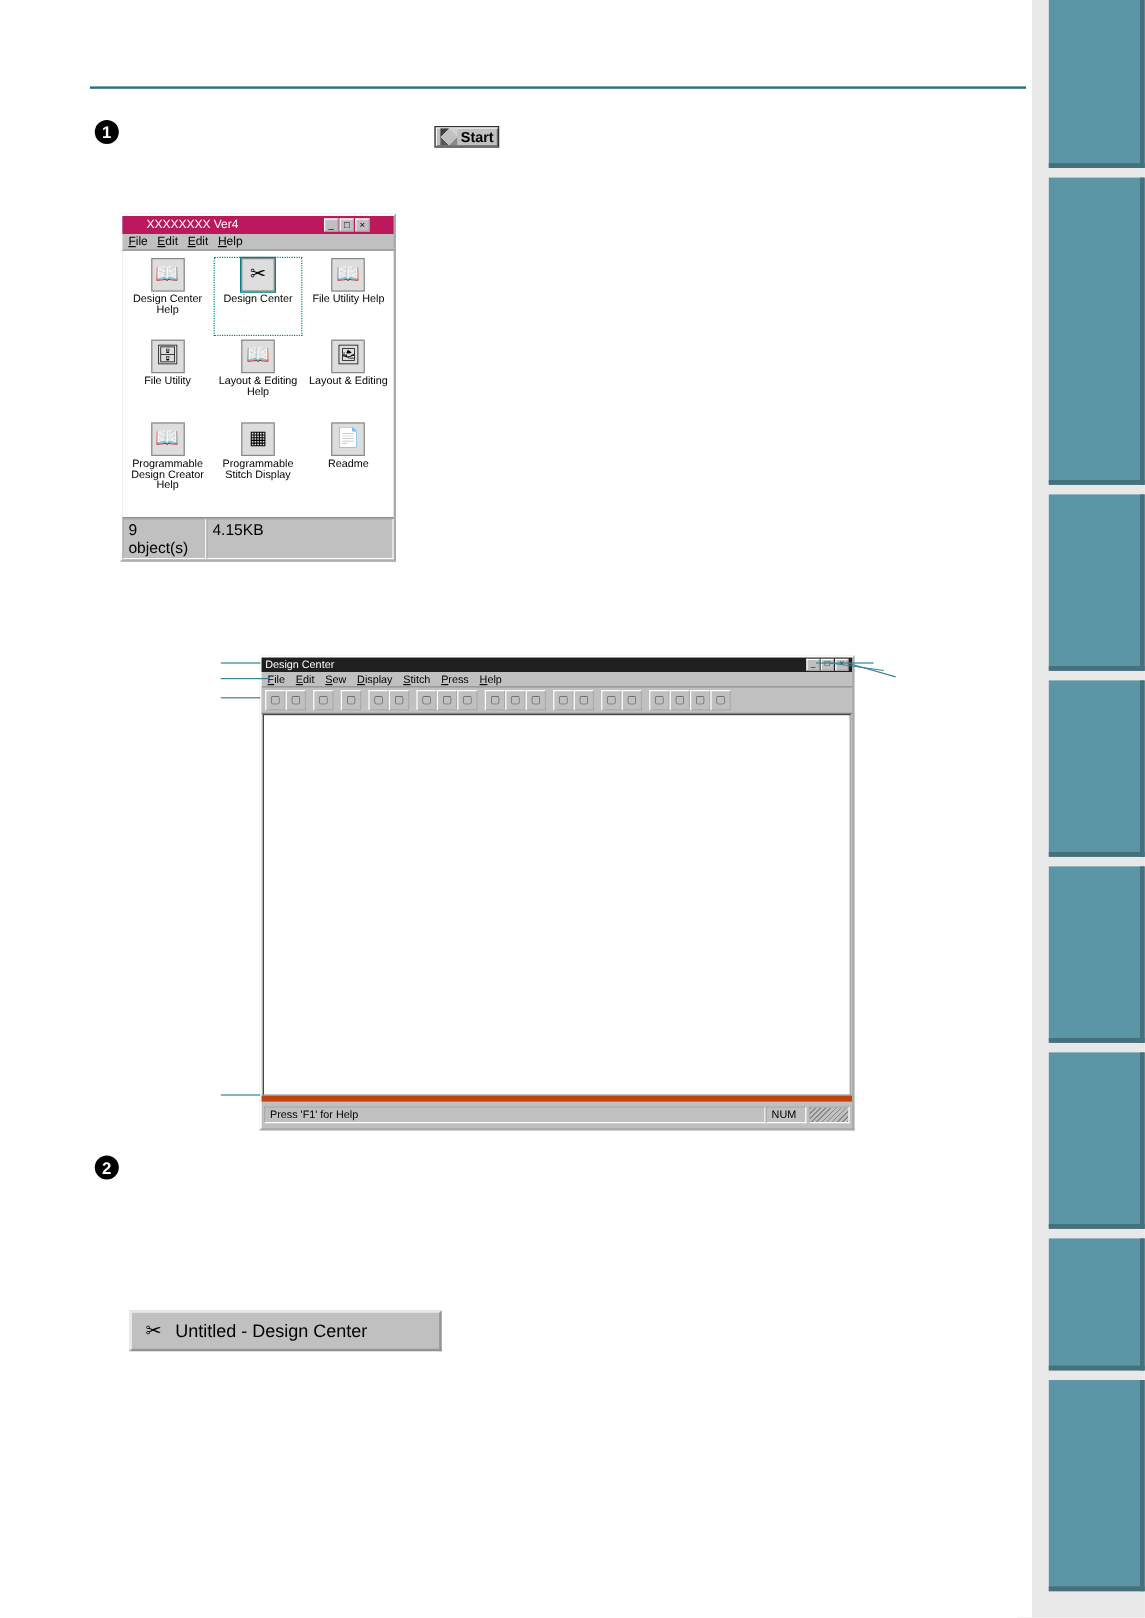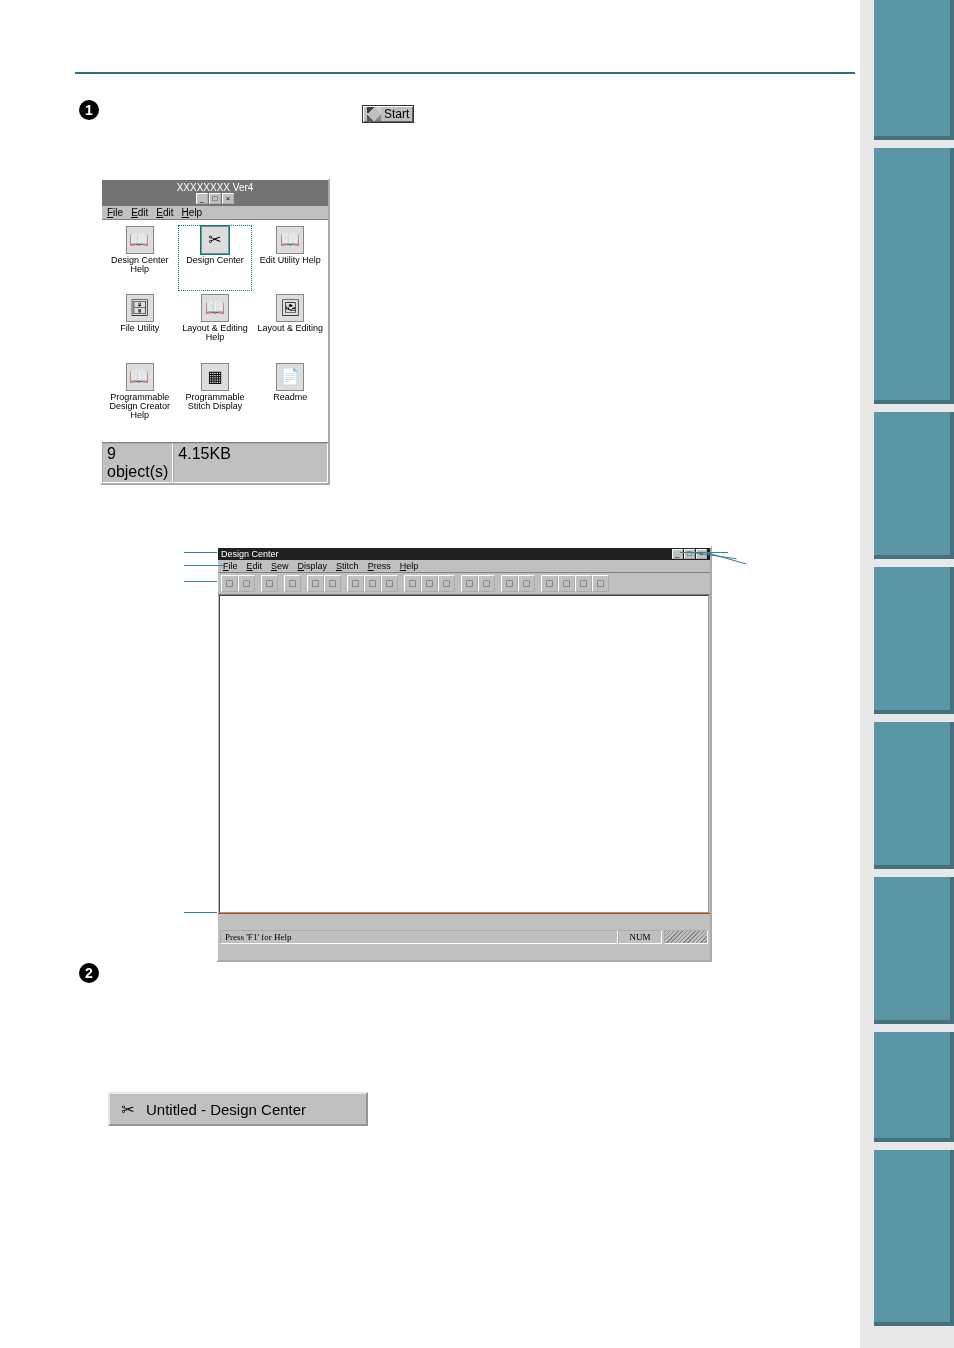--- a/index.html
+++ b/index.html
@@ -87,39 +87,38 @@
     width: 14px; height: 14px;
     background:
       linear-gradient(45deg,#d33 25%,transparent 25%),
       linear-gradient(-45deg,#3a3 25%,transparent 25%),
       linear-gradient(135deg,#33d 25%,transparent 25%),
       linear-gradient(-135deg,#dd3 25%,transparent 25%);
     background-position: 0 0;
     background-size: 14px 14px;
     filter: grayscale(1);
   }
-  .start-btn span { font-weight: normal; }
+  .start-btn span { font-weight: bold; }
 
   
   .explorer {
     position: absolute;
     left: 100px; top: 178px;
     width: 230px;
     background: #c0c0c0;
     border: 2px outset #fff;
     font-size: 10px;
   }
   .titlebar {
-    background: #737373;
+    background: #be185d;
     color: #fff;
-    padding: 2px 4px;
+    padding: 2px 20px;
     display: flex;
     justify-content: space-between;
     align-items: center;
-    flex-direction: column;
   }
   .titlebar .caps {
     display: flex; gap: 1px;
   }
   .titlebar .cap {
     width: 12px; height: 11px;
     background: #c0c0c0;
     border: 1px outset #fff;
     font-size: 8px;
     line-height: 9px;
@@ -160,21 +159,21 @@
     font-size:16px;
   }
   .icon-cell.highlighted {
     outline: 1px dotted #008080;
   }
   .icon-cell.highlighted .glyph { outline: 1px solid #008080; }
 
   .statusbar {
     display: flex;
     border-top: 1px solid #808080;
-    font-size: 16px;
+    font-size: 13px;
   }
   .statusbar .cell {
     border: 1px inset #fff;
     padding: 1px 4px;
     flex: 1;
   }
   .statusbar .cell:first-child { flex: 0 0 70px; }
 
   
   .dc-window {
@@ -219,32 +218,31 @@
     font-size:9px; line-height:15px; text-align:center; color:#555;
   }
   .dc-canvas {
     background:#fff;
     height: 318px;
     border: 1px inset #999;
     margin: 0 1px;
   }
   .dc-statusbar {
     display:flex; justify-content:space-between;
-    border-top:1px solid #c2410c;
-    padding: 16px 2px;
-    font-family: Liberation Serif, serif;
+    border-top:5px solid #c2410c;
+    padding: 4px 2px;
   }
   .dc-statusbar .sc {
     border: 1px inset #fff;
     padding: 1px 4px;
     font-size: 9px;
   }
   .dc-statusbar .left { flex: 1; }
   .dc-statusbar .right { display:flex; gap:2px; }
-  .dc-statusbar .right .sc { width:44px; text-align:center; }
+  .dc-statusbar .right .sc { width:34px; }
   .grip {
     width:12px; background:
       repeating-linear-gradient(135deg,#888,#888 1px,#c0c0c0 1px,#c0c0c0 3px);
   }
 
   
   .leader {
     position:absolute;
     height:1px;
     background:#3a8099;
@@ -309,21 +307,21 @@
       <div class="icon-cell">
         <div class="glyph">📖</div>
         <div>Design Center Help</div>
       </div>
       <div class="icon-cell highlighted">
         <div class="glyph">✂</div>
         <div>Design Center</div>
       </div>
       <div class="icon-cell">
         <div class="glyph">📖</div>
-        <div>Edit Utility Help</div>
+        <div>File Utility Help</div>
       </div>
       <div class="icon-cell">
         <div class="glyph">🗄</div>
         <div>File Utility</div>
       </div>
       <div class="icon-cell">
         <div class="glyph">📖</div>
         <div>Layout &amp; Editing Help</div>
       </div>
       <div class="icon-cell">

